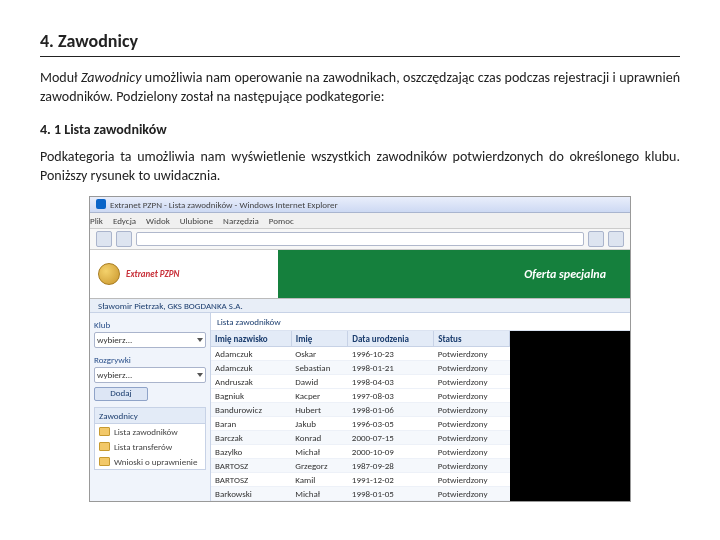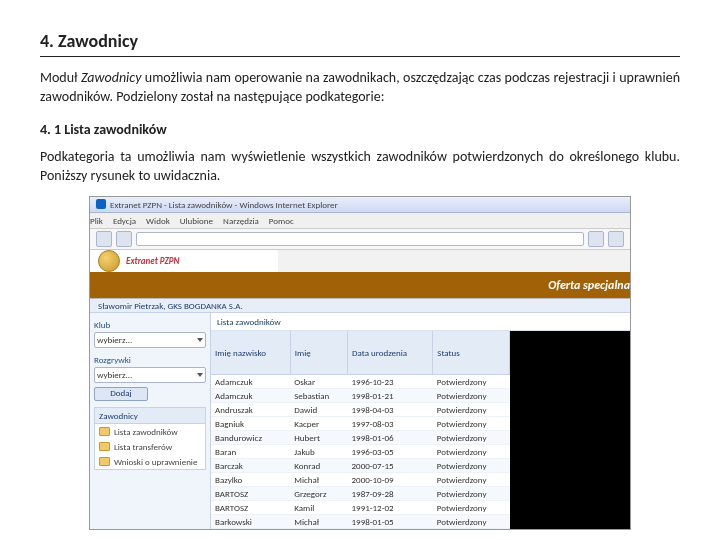--- a/index.html
+++ b/index.html
@@ -101,21 +101,20 @@
   }
   .favicon {
     width: 8px; height: 8px;
     background: #c00;
     border-radius: 2px;
   }
   .banner {
     display: flex;
     height: 48px;
     border-bottom: 1px solid #bbb;
-    flex-direction: column;
   }
   .brand {
     width: 180px;
     background: #fff;
     display: flex;
     align-items: center;
     gap: 6px;
     padding-left: 8px;
   }
   .logo {
@@ -124,27 +123,27 @@
     background: radial-gradient(circle at 35% 35%, #f4d26c, #c9952c);
     border: 1px solid #a87c20;
   }
   .brand-text {
     font-weight: bold;
     font-style: italic;
     color: #c9333c;
   }
   .ad {
     flex: 1;
-    background: #a16207;
+    background: #15803d;
     color: #fff;
     display: flex;
     flex-direction: column;
     justify-content: center;
     align-items: flex-end;
-    padding: 4px 0;
+    padding: 4px 24px;
     text-align: right;
   }
   .ad-title {
     font-style: italic;
     font-weight: bold;
     font-size: 12px;
     color: #fff;
   }
   .breadcrumb {
     background: #e8eef7;
@@ -240,23 +239,23 @@
   .table-area {
     flex: 1;
   }
   table {
     width: 100%;
     border-collapse: collapse;
   }
   th {
     background: #e3ebf7;
     color: #1b3d6e;
-    font-weight: normal;
+    font-weight: bold;
     text-align: left;
-    padding: 16px 4px;
+    padding: 2px 4px;
     border-bottom: 1px solid #c7d2e6;
     border-right: 1px solid #c7d2e6;
     margin-top: 16px;
   }
   td {
     padding: 1px 4px;
     border-bottom: 1px solid #edf1f8;
     color: #333;
   }
   tr.alt td {

